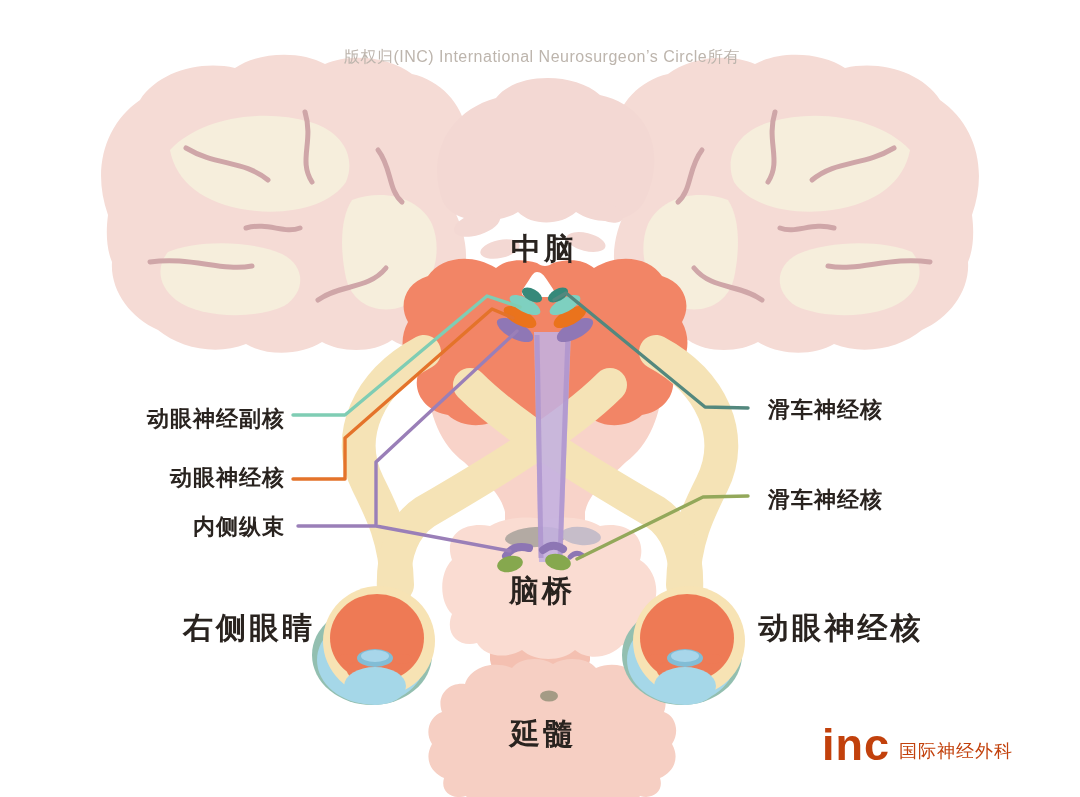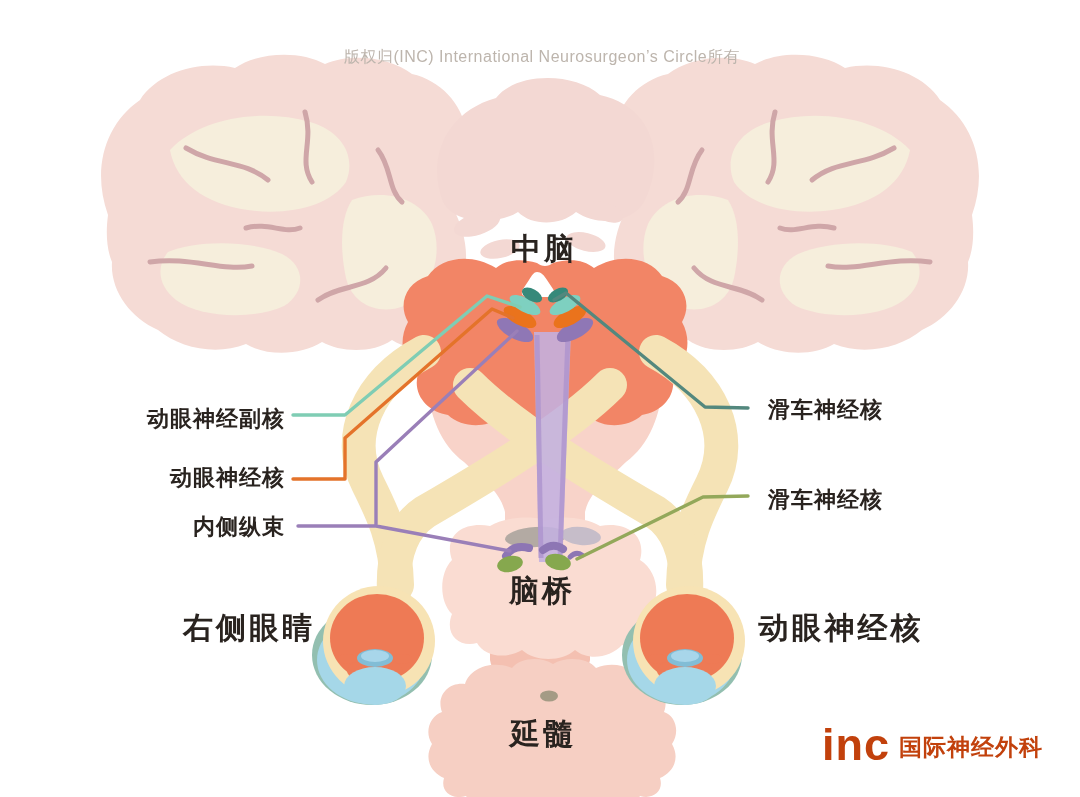--- a/index.html
+++ b/index.html
@@ -13,21 +13,21 @@
   .lbl.small{font-size:22px;font-weight:700;letter-spacing:1px;transform:translateY(-50%);}
   .lbl.small.rightalign{transform:translate(-100%,-50%);}
   #watermark{
     position:absolute;left:542px;top:57px;transform:translate(-50%,-50%);
     color:#bdb5ad;font-size:16px;letter-spacing:.5px;white-space:nowrap;font-weight:500;
   }
   #logo{
     position:absolute;left:822px;top:727px;display:flex;align-items:flex-end;gap:9px;color:#c2410c;
   }
   #logo .wordmark{font-size:45px;font-weight:800;line-height:.82;letter-spacing:1px;}
-  #logo .cn{font-size:23px;font-weight:700;letter-spacing:1px;padding-bottom:1px;}
+  #logo .cn{font-size:18px;font-weight:400;letter-spacing:1px;padding-bottom:1px;}
 </style>
 </head>
 <body>
 
 <div id="stage">
 
   <svg id="art" width="1080" height="797" viewBox="0 0 1080 797">
 
     <g>
       <path fill="#f5dbd5" d="M108,215 C92,170 104,125 140,100 C158,72 200,60 235,68 C258,52 300,50 325,64

